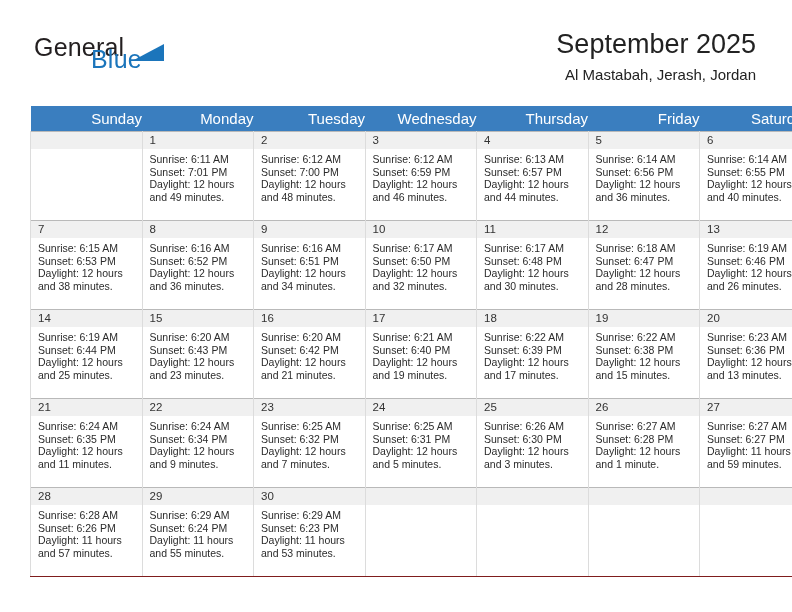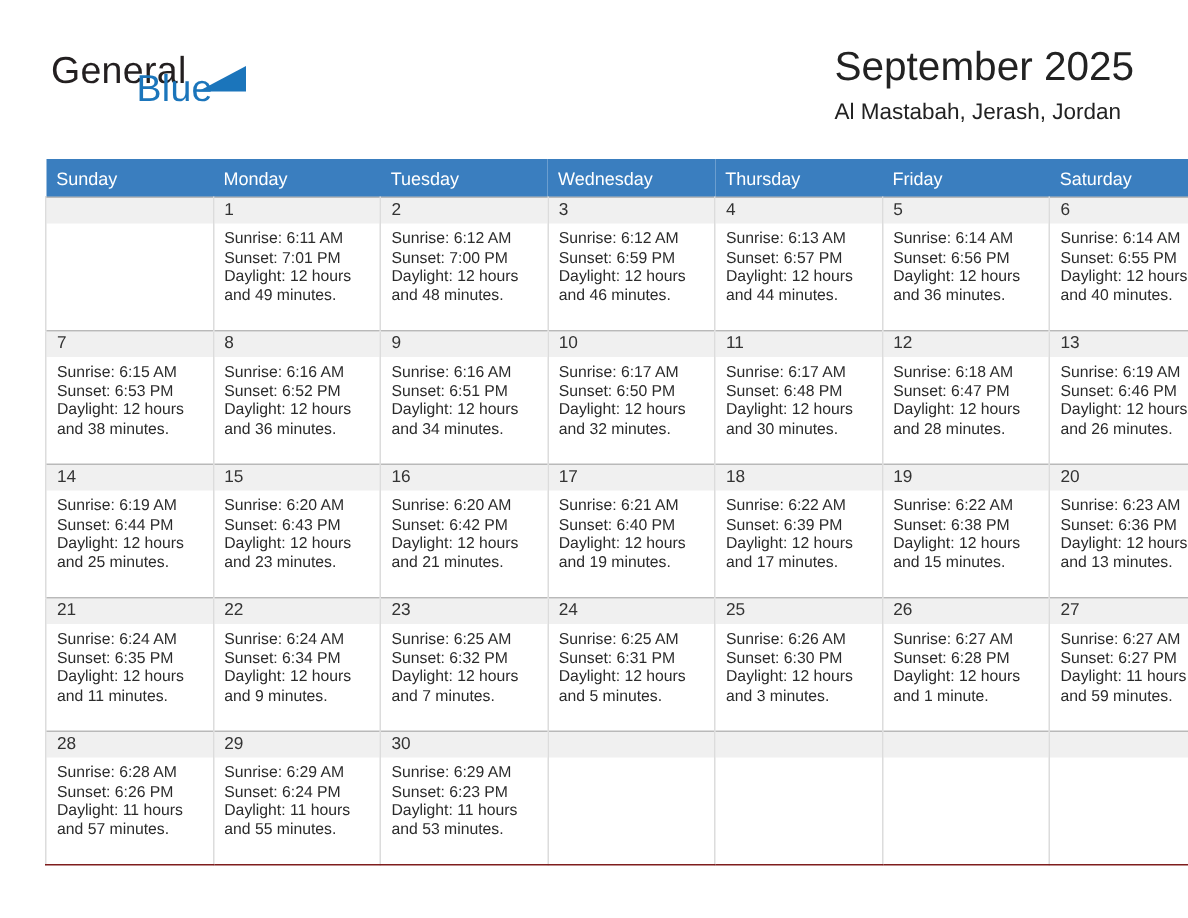--- a/index.html
+++ b/index.html
@@ -62,20 +62,21 @@
     width: 0;
     height: 0;
     border-style: solid;
     border-width: 0 0 17px 32px;
     border-color: transparent transparent #1b75bb transparent;
   }
   .title-block {
     position: absolute;
     right: 36px;
     top: 28px;
+    text-align: right;
   }
   .cal-title {
     font-size: 27px;
     color: #222222;
     line-height: 32px;
     white-space: nowrap;
   }
   .cal-subtitle {
     font-size: 15px;
     color: #222222;
@@ -92,23 +93,23 @@
     width: 732px;
   }
   table.cal {
     border-collapse: collapse;
     table-layout: fixed;
     width: 732px;
   }
   table.cal th {
     background: #3a7ebf;
     color: #ffffff;
-    font-size: 12px;
+    font-size: 15px;
     font-weight: normal;
-    text-align: left;
+    text-align: right;
     padding: 4px 0 4px 7px;
     height: 17px;
     border: none;
     width: 104.5px;
     margin-top: 18px;
   }
   table.cal td {
     vertical-align: top;
     padding: 0;
     border-left: 1px solid #dcdcdc;

